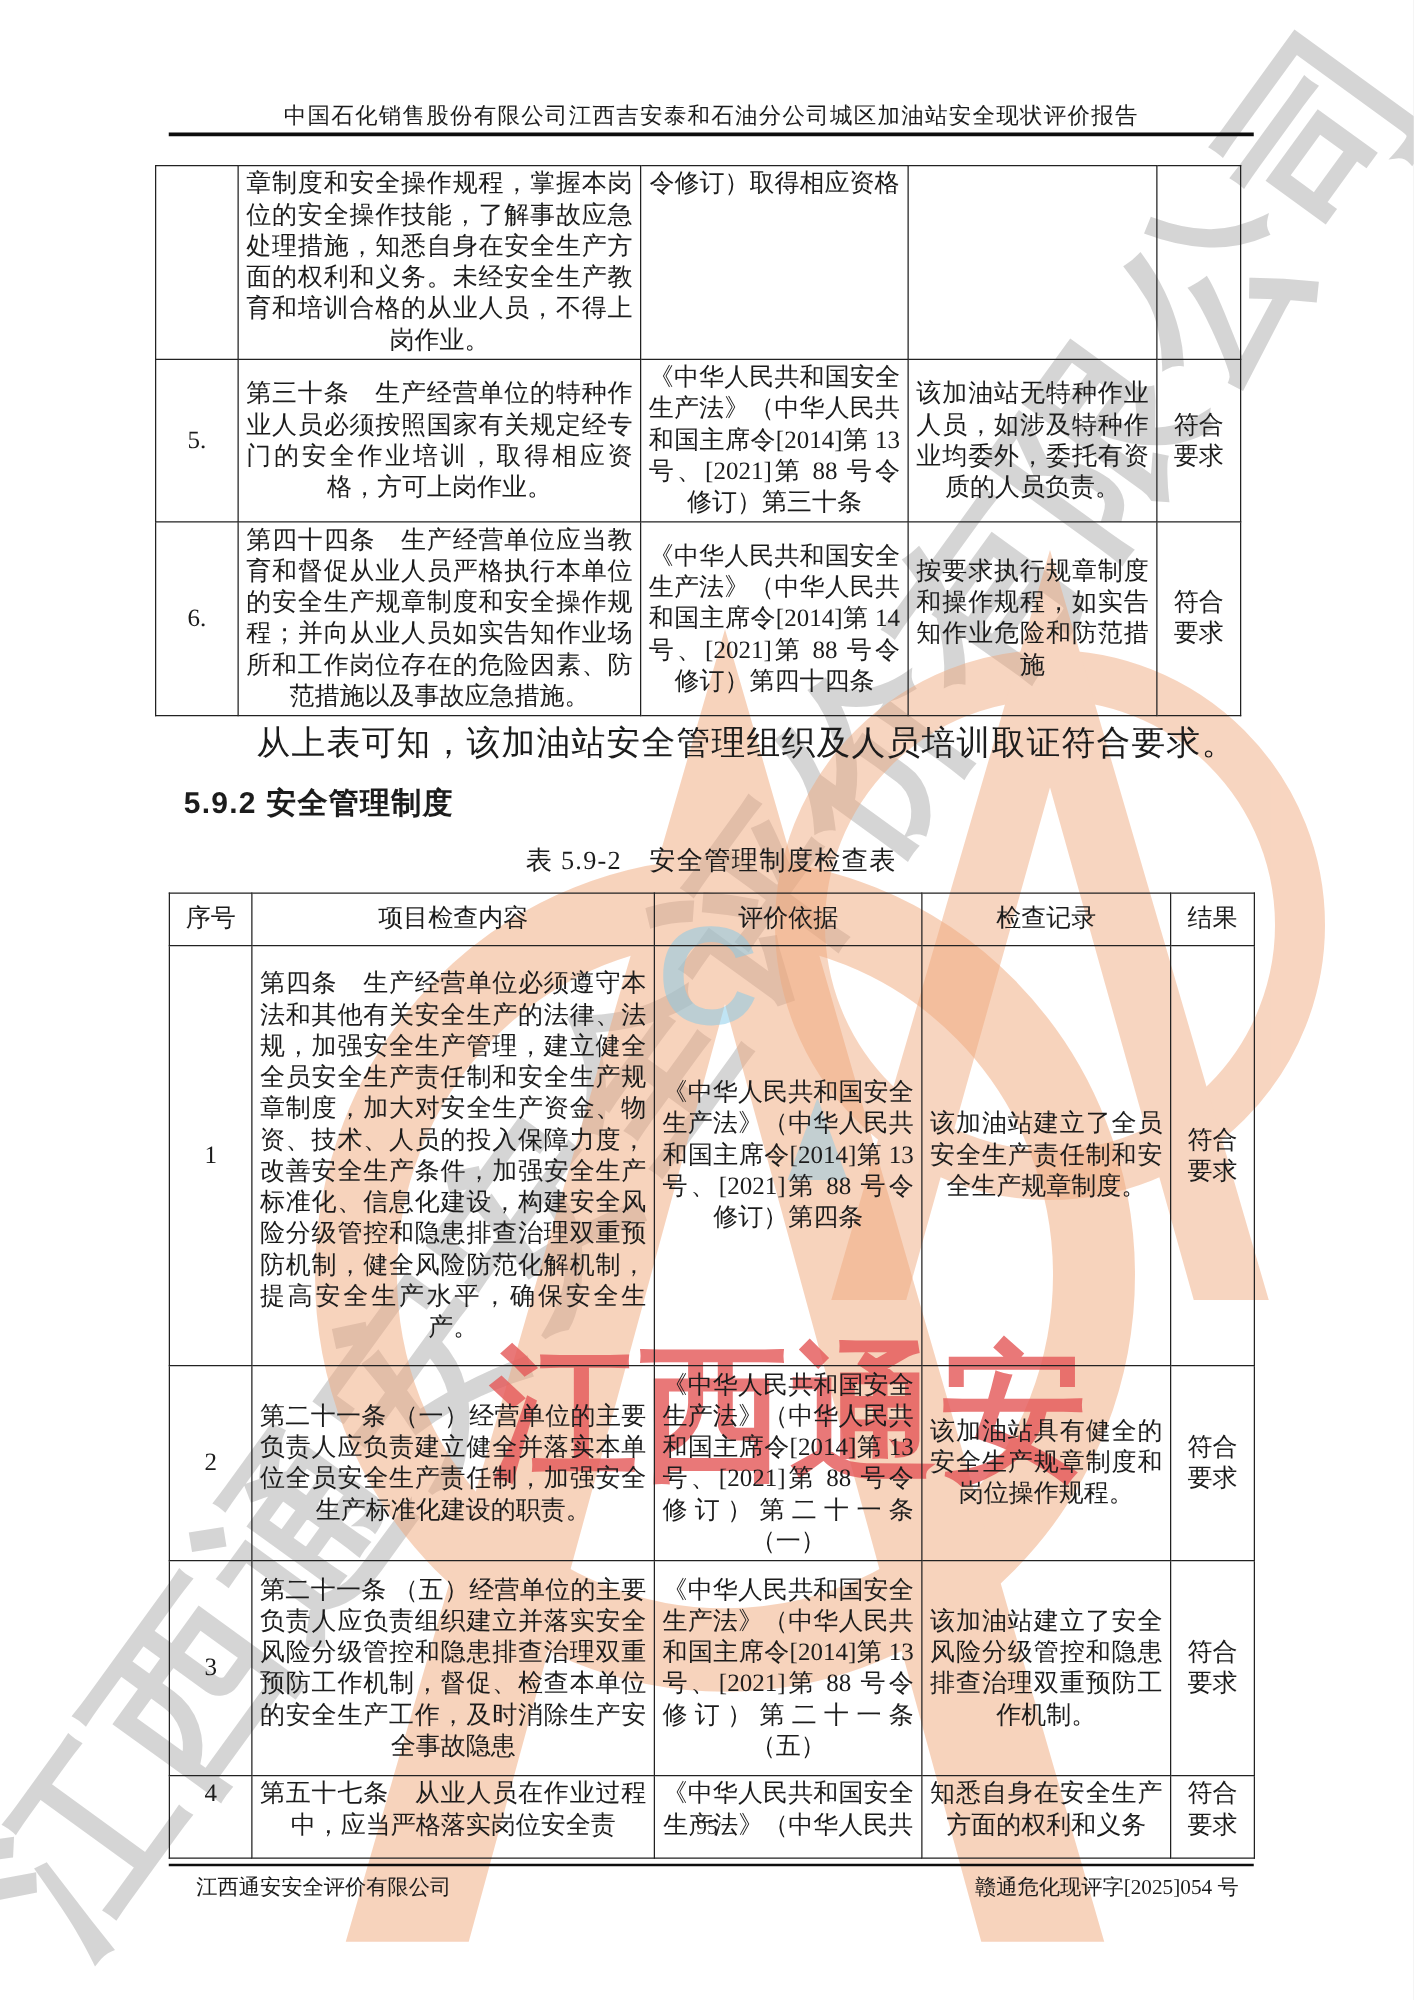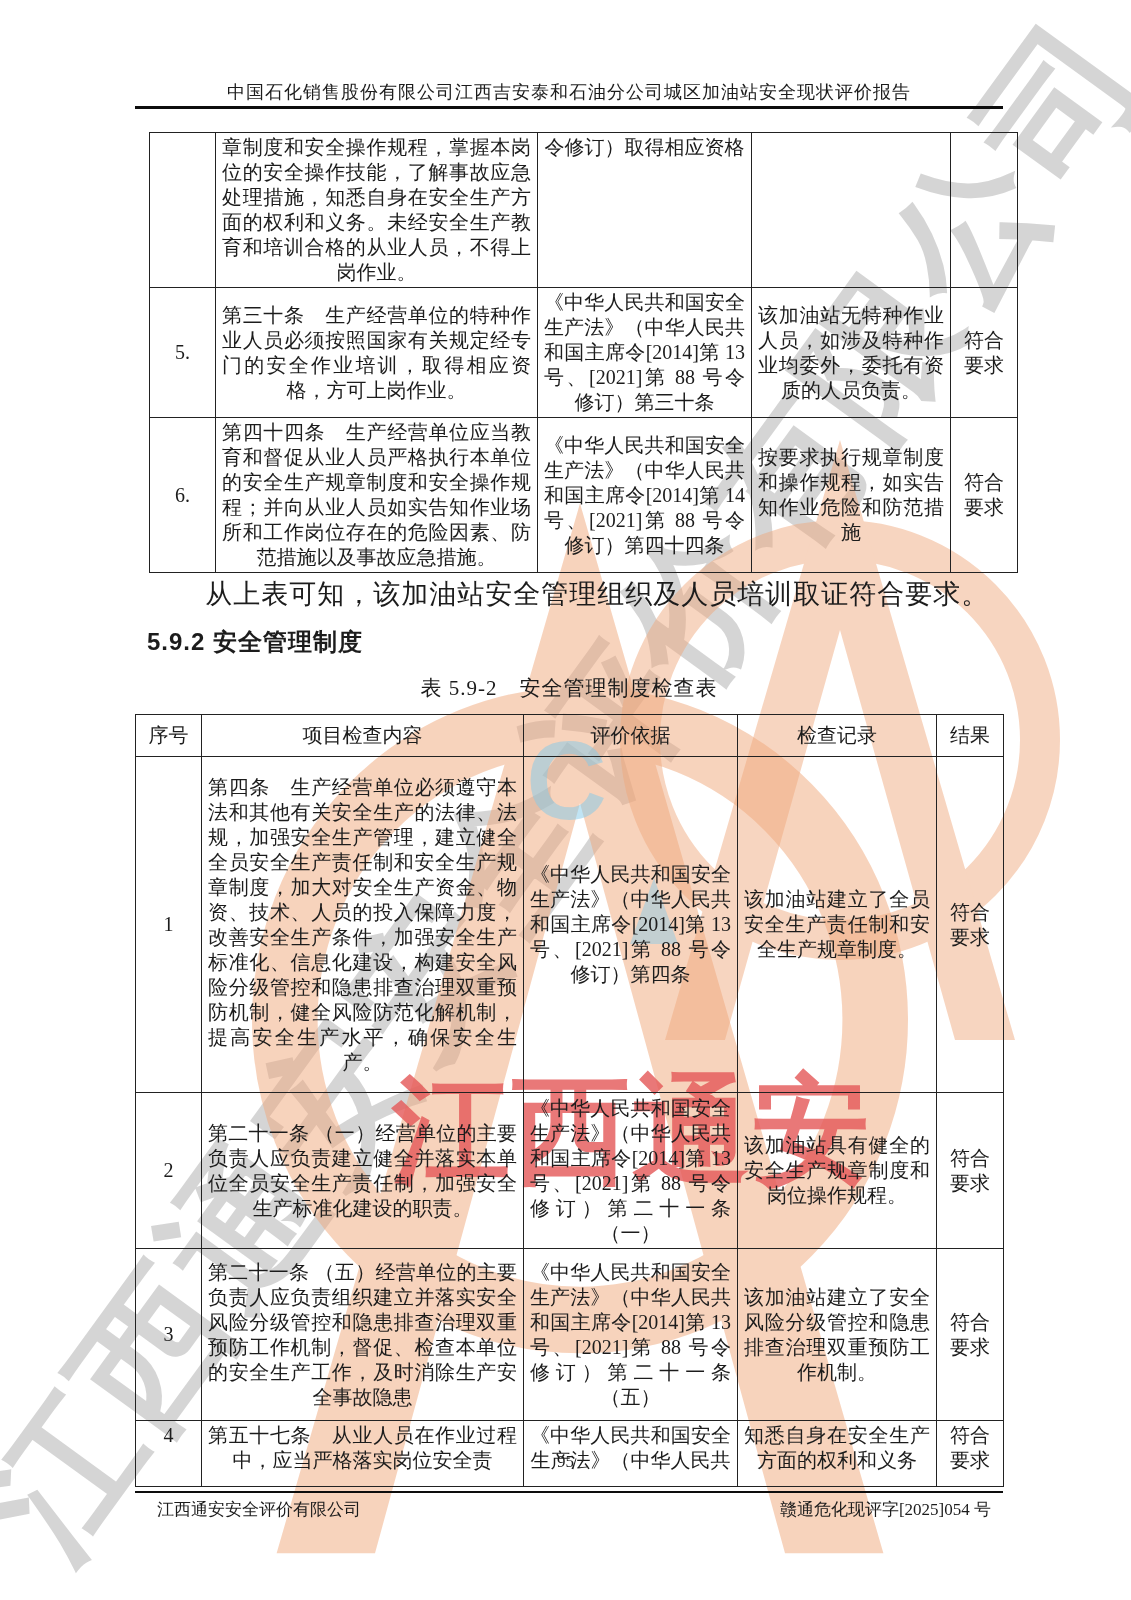--- a/index.html
+++ b/index.html
@@ -49,21 +49,21 @@
   table { border-collapse:collapse; table-layout:fixed; width:868px; background:transparent; }
   td,th {
     border:1.5px solid #222; font-size:20px; line-height:1.25;
     padding:2px 6px; vertical-align:middle; word-break:break-all;
     font-weight:normal;
   }
   .col-no{width:66px;} .col-content{width:322px;} .col-basis{width:214px;}
   .col-record{width:199px;} .col-result{width:67px;}
   .cell-no,.cell-result,th { text-align:center; }
   .cell-content,.cell-basis,.cell-record { text-align:justify; text-align-last:center; }
-  .table1 { position:absolute; left:149px; top:132px; }
+  .table1 { position:absolute; left:124px; top:132px; }
   .table2 { position:absolute; left:135px; top:714px; }
   .t1r0 td { height:152px; vertical-align:top; }
   .t1r1 td { height:126px; }
   .t1r2 td { height:152px; }
   .t2head th { height:42px; }
   .t2r0 td { height:336px; }
   .t2r1 td { height:156px; }
   .t2r2 td { height:172px; }
   .t2r3 td { height:66px; vertical-align:top; }
   .paragraph {

